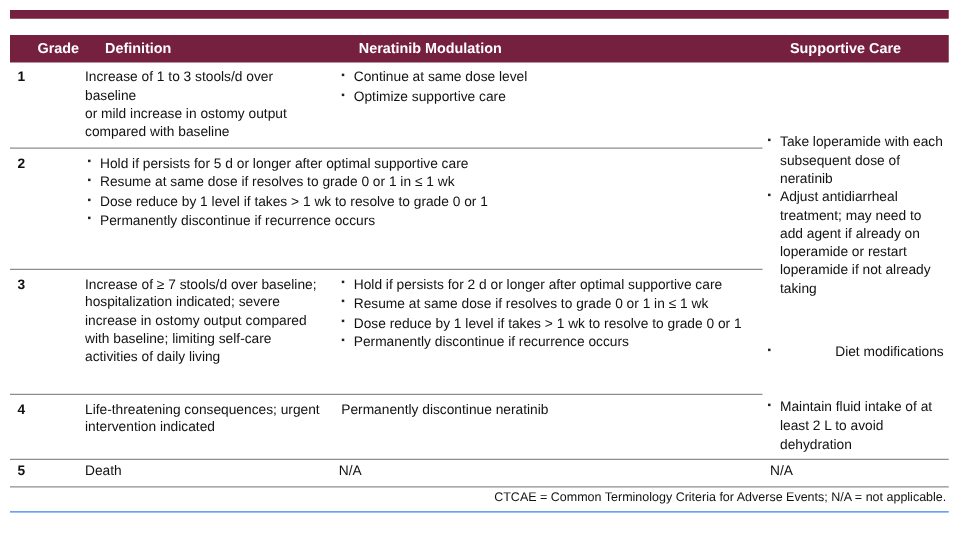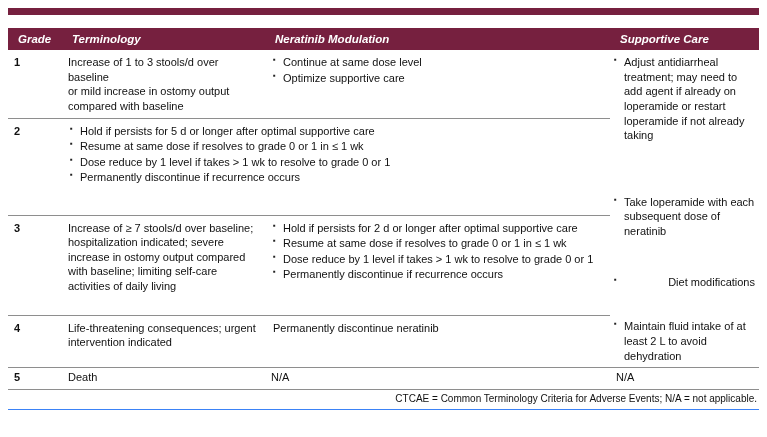--- a/index.html
+++ b/index.html
@@ -10,21 +10,21 @@
   }
   .page { padding:8px 8px 0 8px; }
   .top-bar { height:7px; background:#76203f; margin-bottom:13px; }
 
   .title-row { font-size:12.5px; margin:0 2px 9px 2px; }
   .title-label { font-weight:400; color:#3a3a3a; letter-spacing:1.2px; margin-right:7px; }
   .title-text { font-weight:700; color:#000; }
 
   .ctable { width:751px; }
   .thead { display:flex; background:#76203f; color:#fff; font-weight:700; font-size:11.5px; }
-  .thead > div { padding:5px 10px; box-sizing:border-box;font-style:italic; }
+  .thead > div { padding:5px 22px; box-sizing:border-box; }
 
   .col-grade { width:54px; box-sizing:border-box; }
   .col-def   { width:203px; box-sizing:border-box; }
   .col-mod   { width:345px; box-sizing:border-box; }
   .col-sup   { width:149px; box-sizing:border-box; }
 
   .tbody-main { display:flex; }
   .left-rows { width:602px; }
   .trow { display:flex; font-size:11px; line-height:1.33; }
   .trow .col-grade { font-weight:700; padding:5px 6px 4px 6px; }
@@ -62,21 +62,21 @@
 <body>
 
 <div class="page">
   <div class="top-bar"></div>
 
 
   <div class="ctable">
 
     <div class="thead">
       <div class="col-grade">Grade</div>
-      <div class="col-def">Terminology</div>
+      <div class="col-def">Definition</div>
       <div class="col-mod">Neratinib Modulation</div>
       <div class="col-sup">Supportive Care</div>
     </div>
 
     <div class="tbody-main">
       <div class="left-rows">
 
         <div class="trow r1">
           <div class="col-grade">1</div>
           <div class="col-def">Increase of 1 to 3 stools/d over baseline
@@ -116,22 +116,22 @@
 
         <div class="trow r4">
           <div class="col-grade">4</div>
           <div class="col-def">Life-threatening consequences; urgent intervention indicated</div>
           <div class="col-mod">Permanently discontinue neratinib</div>
         </div>
 
       </div>
 
       <div class="sup-cell">
+        <div class="sup-item sup-gap2">Take loperamide with each subsequent dose of neratinib</div>
         <div class="sup-item sup-gap1">Adjust antidiarrheal treatment; may need to add agent if already on loperamide or restart loperamide if not already taking</div>
-        <div class="sup-item sup-gap2">Take loperamide with each subsequent dose of neratinib</div>
         <div class="sup-item sup-gap3">Diet modifications</div>
         <div class="sup-item sup-gap4">Maintain fluid intake of at least 2 L to avoid dehydration</div>
       </div>
     </div>
 
     <div class="row5">
       <div class="col-grade">5</div>
       <div class="col-def">Death</div>
       <div class="col-mod">N/A</div>
       <div class="col-sup">N/A</div>

